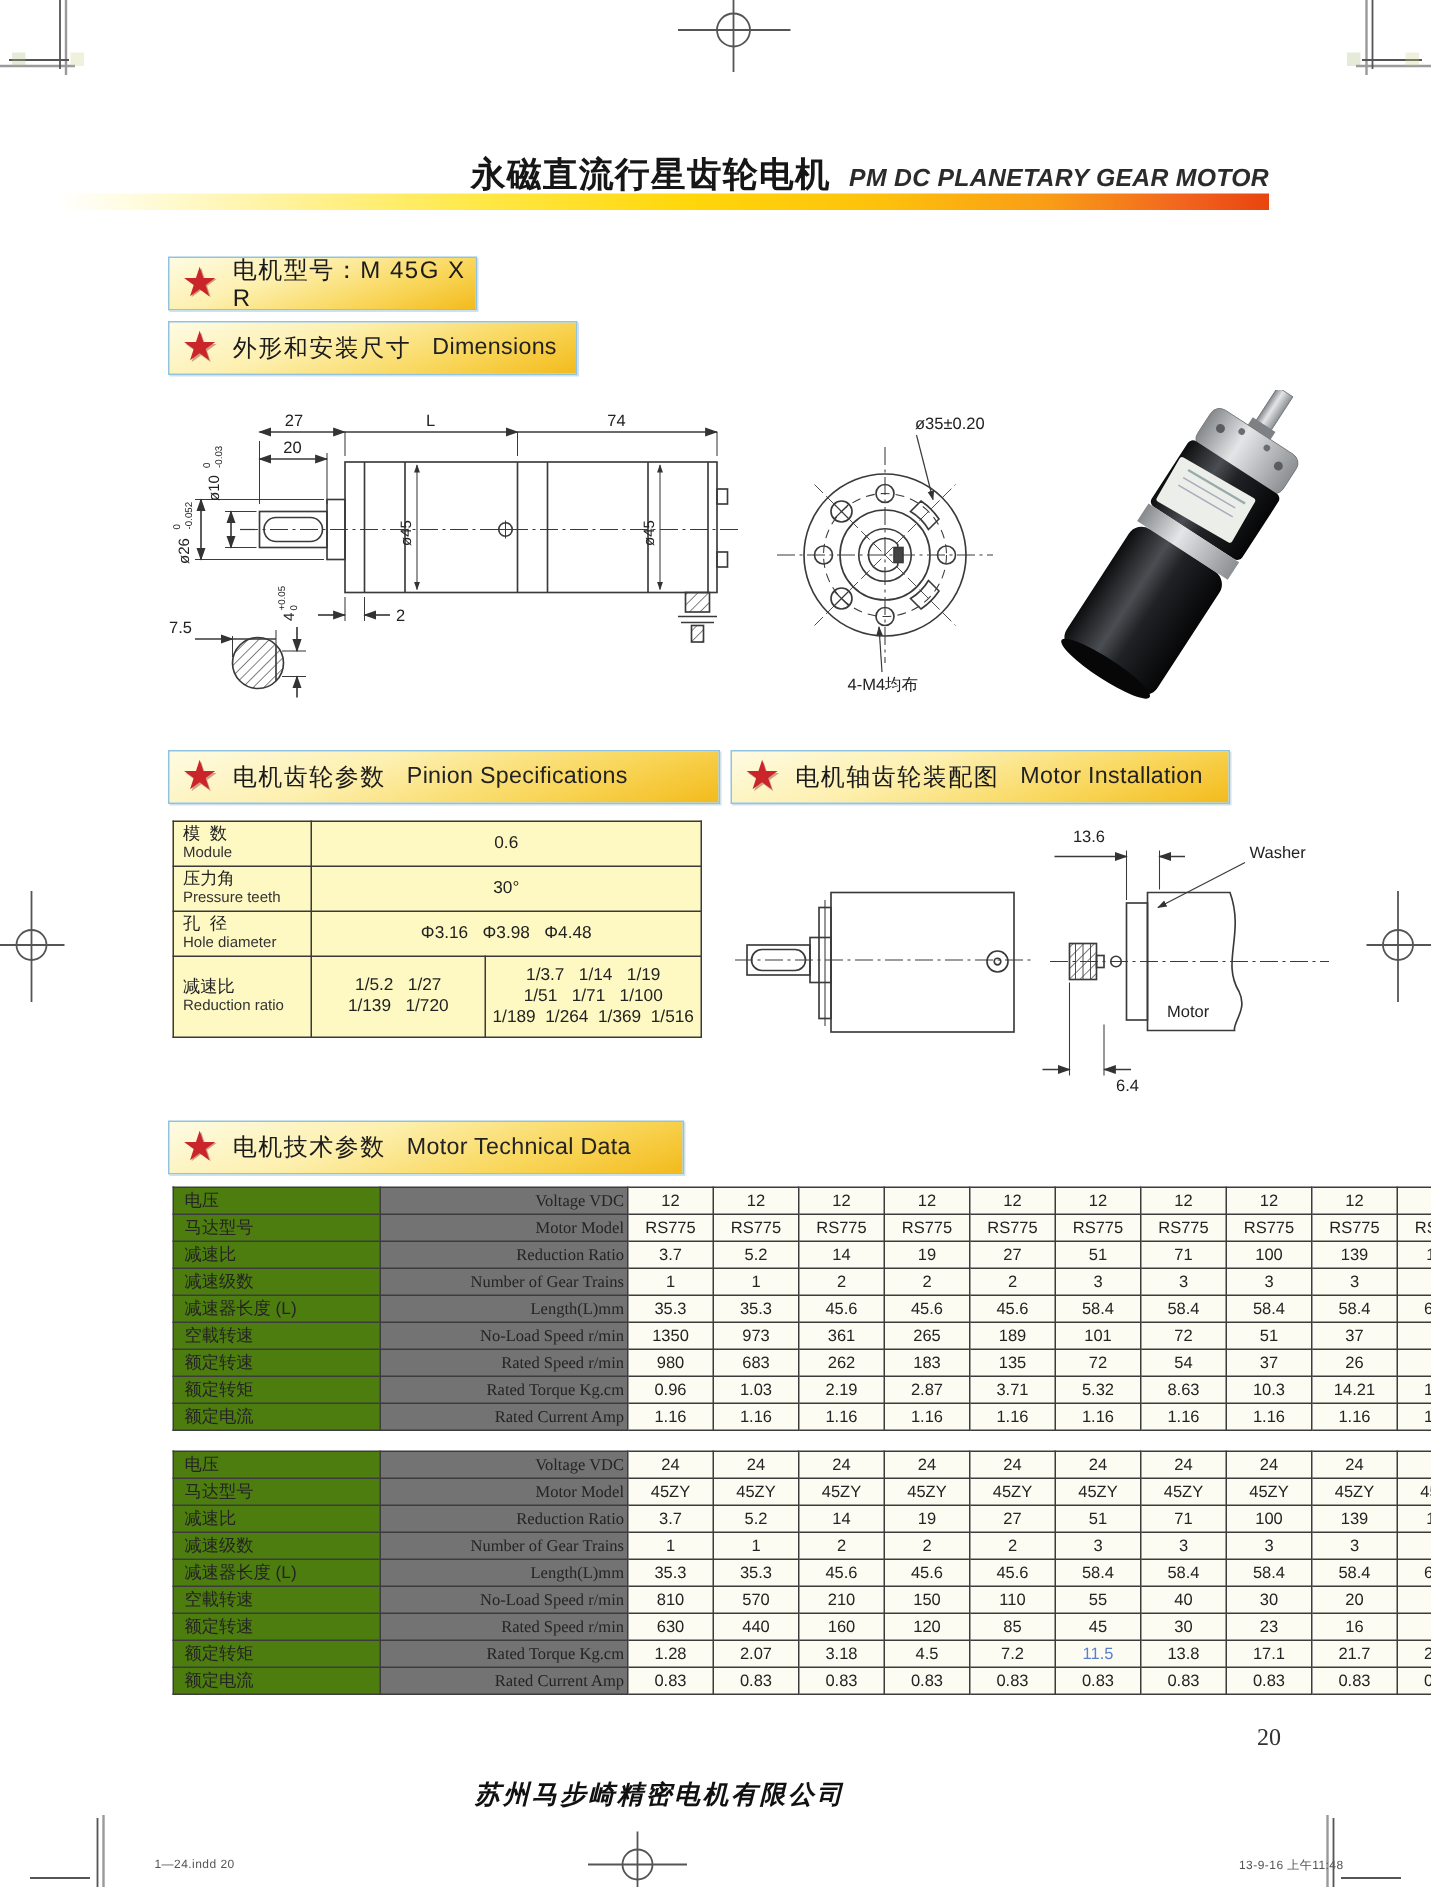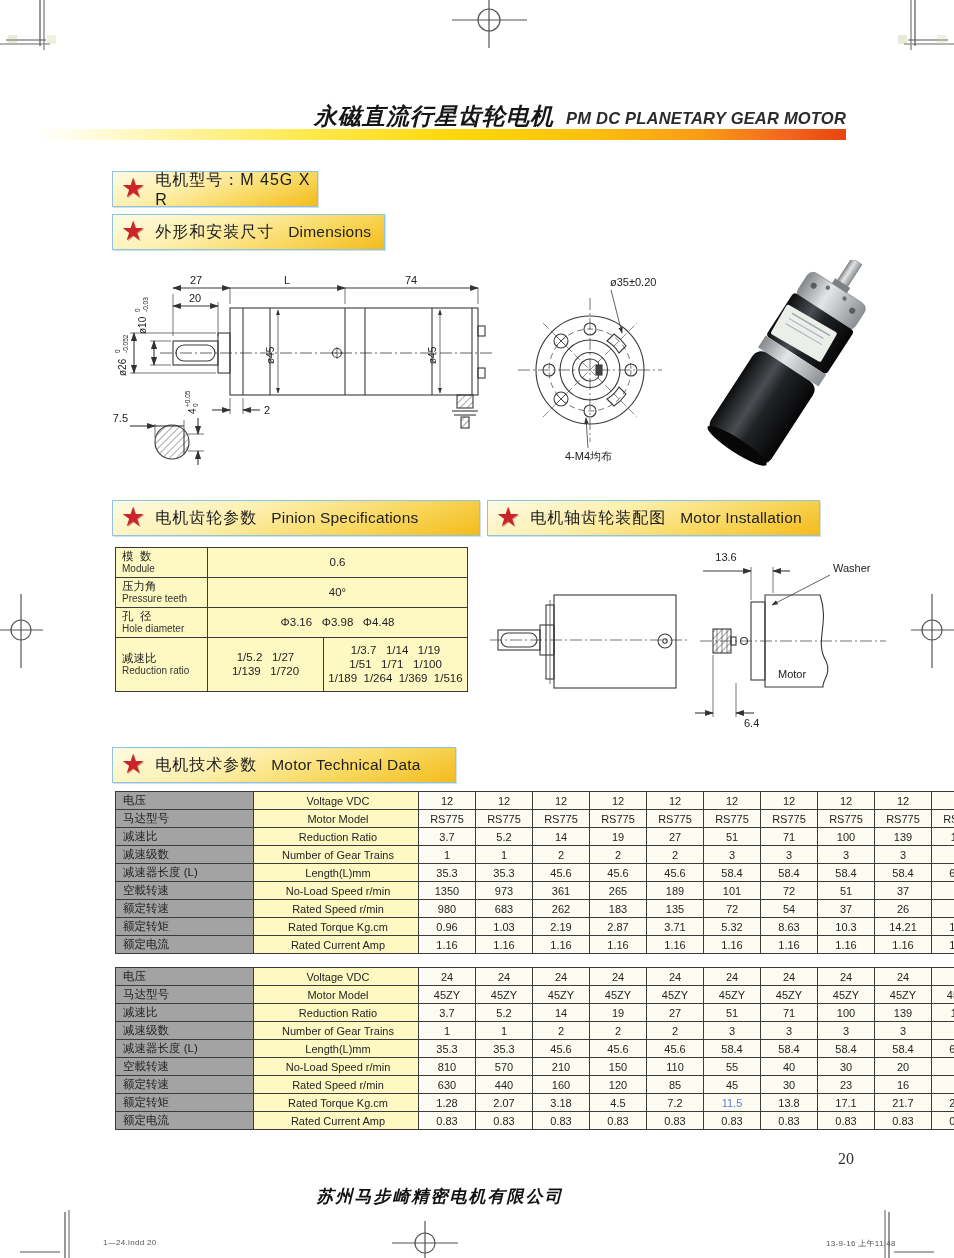--- a/index.html
+++ b/index.html
@@ -2,21 +2,21 @@
 <html><head>
 <meta charset="utf-8">
 <style>
   html,body{margin:0;padding:0;background:#e8e8e8;}
   #page{position:relative;width:954px;height:1258px;background:#ffffff;overflow:hidden;
         font-family:"Liberation Sans","DejaVu Sans",sans-serif;color:#1c1c1c;}
   .abs{position:absolute;}
 
   
   #hdr-titles{position:absolute;top:101px;right:108px;display:flex;align-items:baseline;gap:12px;}
-  #hdr-cn{font-family:"DejaVu Sans","Liberation Sans",sans-serif;font-style:italic;font-weight:bold;
+  #hdr-cn{font-family:"DejaVu Sans","Liberation Sans",sans-serif;font-weight:bold;
           font-size:23px;letter-spacing:1px;color:#161616;}
   #hdr-en{font-style:italic;font-weight:bold;font-size:16.5px;color:#2b2b2b;letter-spacing:.2px;}
   #hdr-bar{position:absolute;left:38px;top:129px;width:808px;height:11px;
     background:linear-gradient(90deg,#ffffff 0%,#fffce0 6%,#fff3a0 18%,#ffe94a 34%,#ffd70a 52%,#fdc10c 68%,#f99c16 82%,#f2641f 93%,#e8440f 100%);}
 
   
   .banner{position:absolute;height:34px;border:1px solid #8fc3e0;display:flex;align-items:center;
     background:linear-gradient(160deg,#fefbe3 0%,#fdf0b0 35%,#f9d75c 70%,#f3bb1c 100%);
     box-shadow:1px 1px 0 rgba(120,170,200,.35);}
   .banner .star{font-size:27px;line-height:27px;color:#c9252b;margin:0 10px 2px 8px;
@@ -30,22 +30,22 @@
   #pinion td{border:1px solid #3a3a3a;font-size:11.5px;color:#222;text-align:center;vertical-align:middle;
     white-space:pre-wrap;line-height:1.25;padding:1px 2px;}
   #pinion td.plabel{text-align:left;padding-left:6px;white-space:pre;}
   #pinion .p-cn{display:block;font-size:11.5px;}
   #pinion .p-en{display:block;font-size:10px;color:#333;}
 
   
   .tech{position:absolute;left:115px;border-collapse:collapse;table-layout:fixed;width:810px;}
   .tech td{border:1px solid #3c3c3c;font-size:11px;height:17px;padding:0 2px;text-align:center;
     color:#242424;background:#fdfcf2;overflow:hidden;}
-  .tech td.lbl-cn{width:128px;text-align:left;padding-left:7px;background:#a3a3a3;font-size:11.5px;}
-  .tech td.lbl-en{width:156px;text-align:center;padding-left:6px;background:#fef9c3;}
+  .tech td.lbl-cn{width:128px;text-align:left;padding-left:7px;background:#4d7c0f;font-size:11.5px;}
+  .tech td.lbl-en{width:156px;text-align:right;padding-left:6px;background:#737373;font-family:Liberation Serif, serif;}
   .tech td.val{width:52px;}
 
   
   #footer{position:absolute;left:255px;top:1185px;width:370px;text-align:center;}
   #footer .f-cn{font-family:"DejaVu Serif","Liberation Serif",serif;font-style:italic;font-weight:bold;
     font-size:17px;letter-spacing:2px;color:#111;}
   #footer .f-en{font-size:12px;color:#2e2e2e;margin-top:1px;letter-spacing:.2px;}
   #pagenum{position:absolute;left:838px;top:1150px;font-family:"Liberation Serif",serif;font-size:16px;color:#333;}
   .printtxt{position:absolute;font-size:8px;color:#555;letter-spacing:.3px;}
 
@@ -297,21 +297,21 @@
         <col style="width:116px">
         <col style="width:144px">
       </colgroup>
     <tbody>
         <tr style="height: 28px;">
           <td class="plabel"><span class="p-cn">模  数</span><span class="p-en">Module</span></td>
           <td colspan="2">0.6</td>
         </tr>
         <tr style="height: 28px;">
           <td class="plabel"><span class="p-cn">压力角</span><span class="p-en">Pressure teeth</span></td>
-          <td colspan="2">40°</td>
+          <td colspan="2">30°</td>
         </tr>
         <tr style="height: 28px;">
           <td class="plabel"><span class="p-cn">孔  径</span><span class="p-en">Hole diameter</span></td>
           <td colspan="2">Φ3.16   Φ3.98   Φ4.48</td>
         </tr>
         <tr style="height: 54px;">
           <td class="plabel"><span class="p-cn">减速比</span><span class="p-en">Reduction ratio</span></td>
           <td colspan="1">1/5.2   1/27
 1/139   1/720</td>
           <td colspan="1">1/3.7   1/14   1/19

